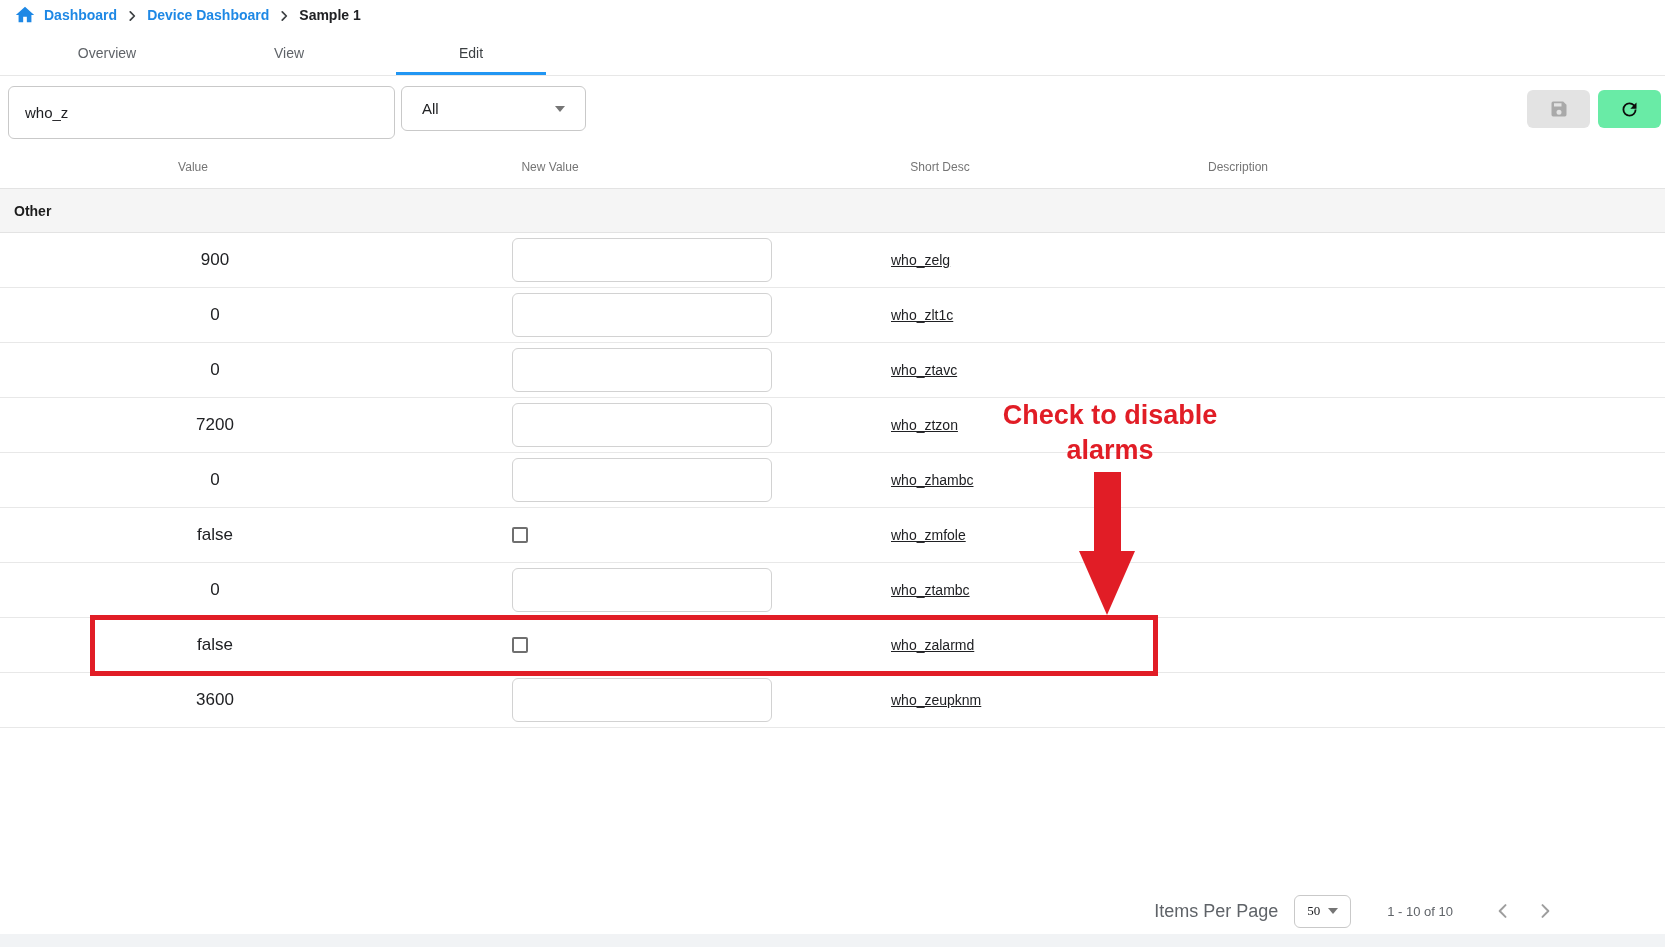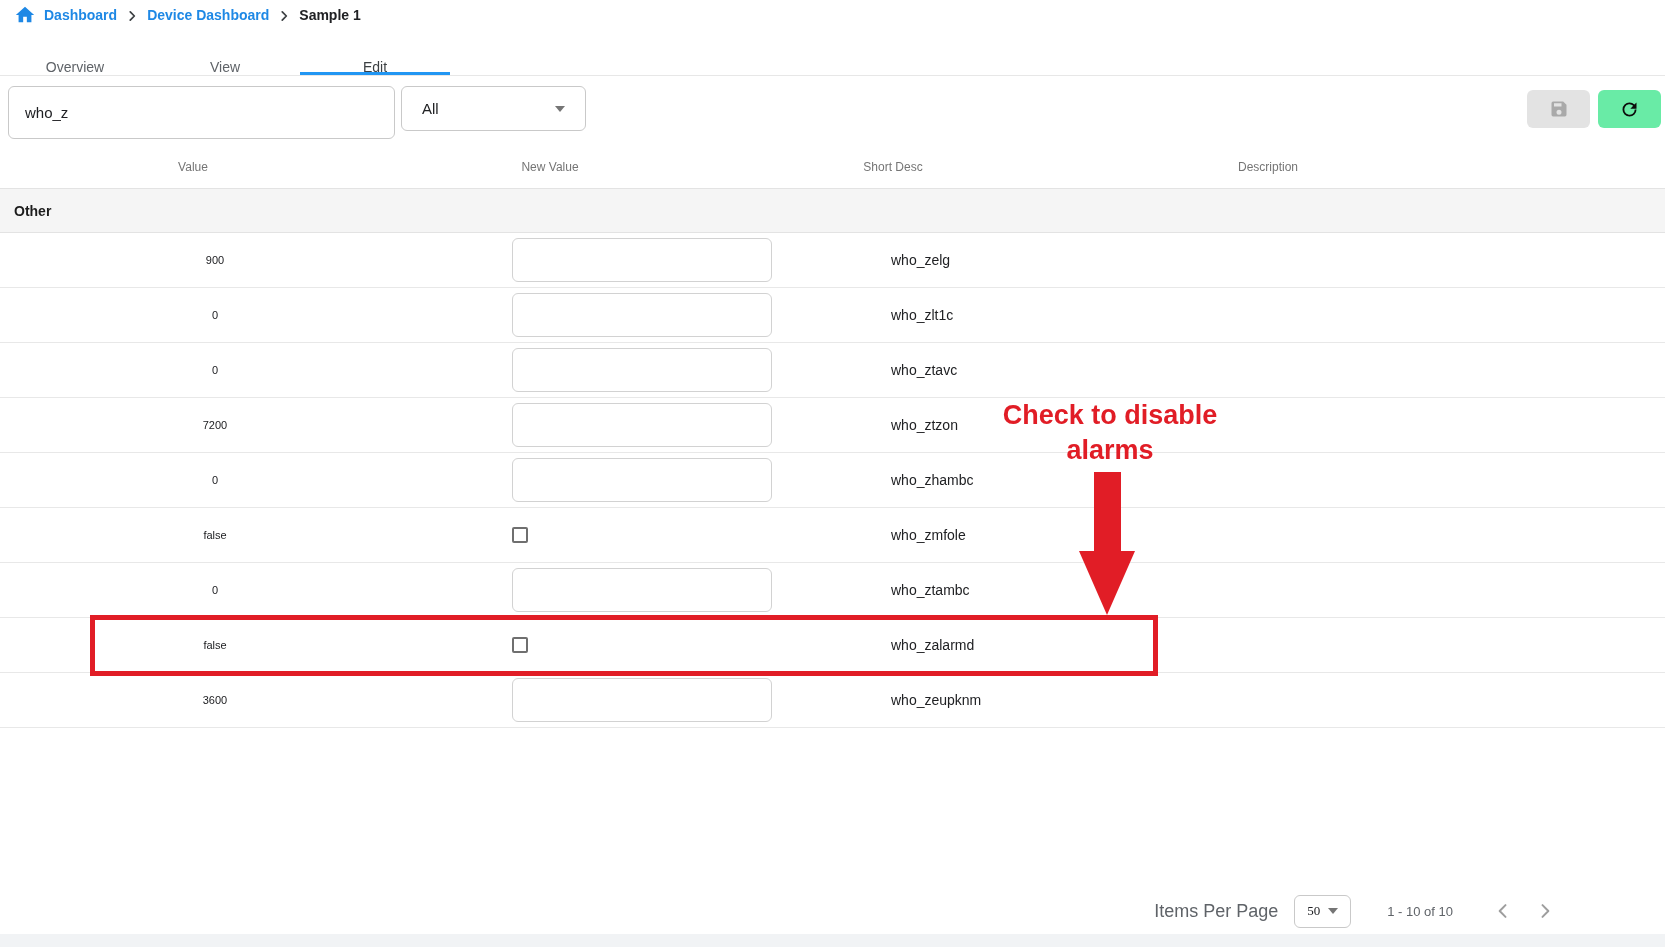--- a/index.html
+++ b/index.html
@@ -7,22 +7,22 @@
   .page { position: relative; width: 1665px; height: 947px; background: #fff; overflow: hidden; }
 
   
   .breadcrumb { height: 30px; display: flex; align-items: center; padding-left: 14px; gap: 8px; }
   .breadcrumb .crumb-link { color: #1e88e5; font-size: 14px; font-weight: 700; text-decoration: none; cursor: pointer; }
   .breadcrumb .crumb-current { color: #202124; font-size: 14px; font-weight: 700; }
   .crumb-sep { display: inline-flex; margin-top: 1px; }
 
   
   .tabs { height: 46px; border-bottom: 1px solid #e7e7e7; display: flex; }
-  .tab { width: 150px; position: relative; display: flex; align-items: flex-end; justify-content: center;
-         font-size: 14px; color: #5f6368; font-weight: 500; cursor: pointer; }
+  .tab { width: 150px; position: relative; display: flex; align-items: center; justify-content: center;
+         font-size: 14px; color: #5f6368; font-weight: 500; cursor: pointer; margin-left: 32px; }
   .tab.active { color: #3c4043; }
   .tab-underline { position: absolute; left: 0; right: 0; bottom: 0; height: 3px; background: #2196f3; }
 
   
   .filter-bar { position: relative; height: 69px; }
   .search-input { position: absolute; left: 8px; top: 10px; width: 387px; height: 53px;
         border: 1px solid #c9c9c9; border-radius: 6px; padding: 0 16px; font-size: 15px; color: #202124;
         font-family: "Liberation Sans", sans-serif; outline: none; }
   .select-box { position: absolute; left: 401px; top: 10px; width: 185px; height: 45px;
         border: 1px solid #c9c9c9; border-radius: 6px; display: flex; align-items: center;
@@ -31,37 +31,37 @@
   .caret-down { width: 0; height: 0; border-left: 5px solid transparent; border-right: 5px solid transparent;
         border-top: 6px solid #757575; }
   .btn { position: absolute; top: 14px; height: 38px; width: 63px; border: none; border-radius: 6px;
         display: flex; align-items: center; justify-content: center; cursor: pointer; }
   .btn.save { right: 75px; background: #e3e3e3; }
   .btn.refresh { right: 4px; background: #69eba6; }
 
   
   .thead { position: relative; height: 43px; }
   .th { position: absolute; top: 50%; transform: translate(-50%, -50%); font-size: 12px; color: #757575; white-space: nowrap; }
-  .th1 { left: 193px; } .th2 { left: 550px; } .th3 { left: 893px; } .th4 { left: 1238px; margin-left: 30px; }
+  .th1 { left: 193px; } .th2 { left: 550px; } .th3 { left: 940px; } .th4 { left: 1238px; }
 
   
   .group-row { height: 45px; background: #f5f5f5; border-top: 1px solid #e3e3e3; border-bottom: 1px solid #e3e3e3;
         display: flex; align-items: center; padding-left: 14px; font-size: 14px; font-weight: 700; color: #1c1c1c; }
 
   
   .row { position: relative; height: 55px; border-bottom: 1px solid #e8e8e8; background: #fff; }
   .cell-value { position: absolute; left: 0; width: 430px; top: 50%; transform: translateY(-50%);
-        text-align: center; font-size: 11px; color: #202124; }
+        text-align: center; font-size: 17px; color: #202124; }
   .new-value-input { position: absolute; left: 512px; top: 5px; width: 260px; height: 44px;
         border: 1px solid #d2d2d2; border-radius: 6px; outline: none; padding: 0 10px;
         font-family: "Liberation Sans", sans-serif; font-size: 14px; }
   .checkbox { position: absolute; left: 512px; top: 50%; transform: translateY(-50%);
         width: 16px; height: 16px; border: 2px solid #6f6f6f; border-radius: 2px; background: #fff; cursor: pointer; }
   .cell-desc { position: absolute; left: 891px; top: 50%; transform: translateY(-50%);
-        font-size: 14px; color: #202124; }
+        font-size: 14px; color: #202124; text-decoration: underline; }
 
   
   .red-box { position: absolute; left: 90px; top: -3px; width: 1068px; height: 61px;
         border: 5px solid #e11d26; z-index: 6; pointer-events: none; }
 
   
   .annotation-text { position: absolute; left: 1110px; top: 398px; transform: translateX(-50%);
         text-align: center; color: #e11d26; font-size: 27px; font-weight: 700; line-height: 35px;
         white-space: nowrap; z-index: 5; }
   .arrow-shaft { position: absolute; left: 1094px; top: 472px; width: 27px; height: 79px; background: #e11d26; z-index: 5; }

